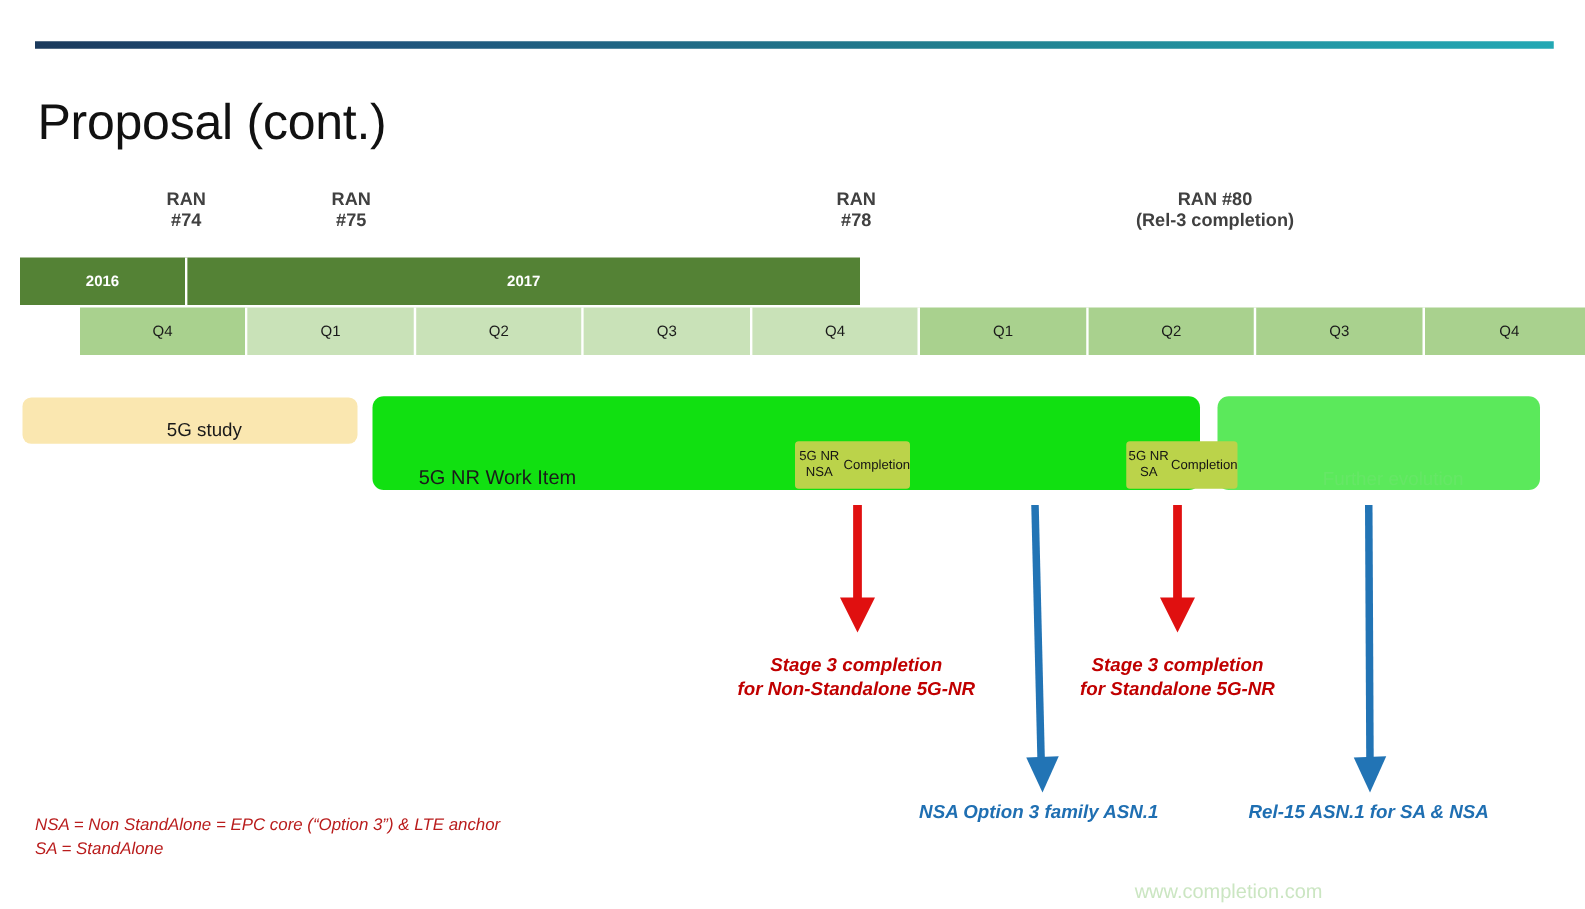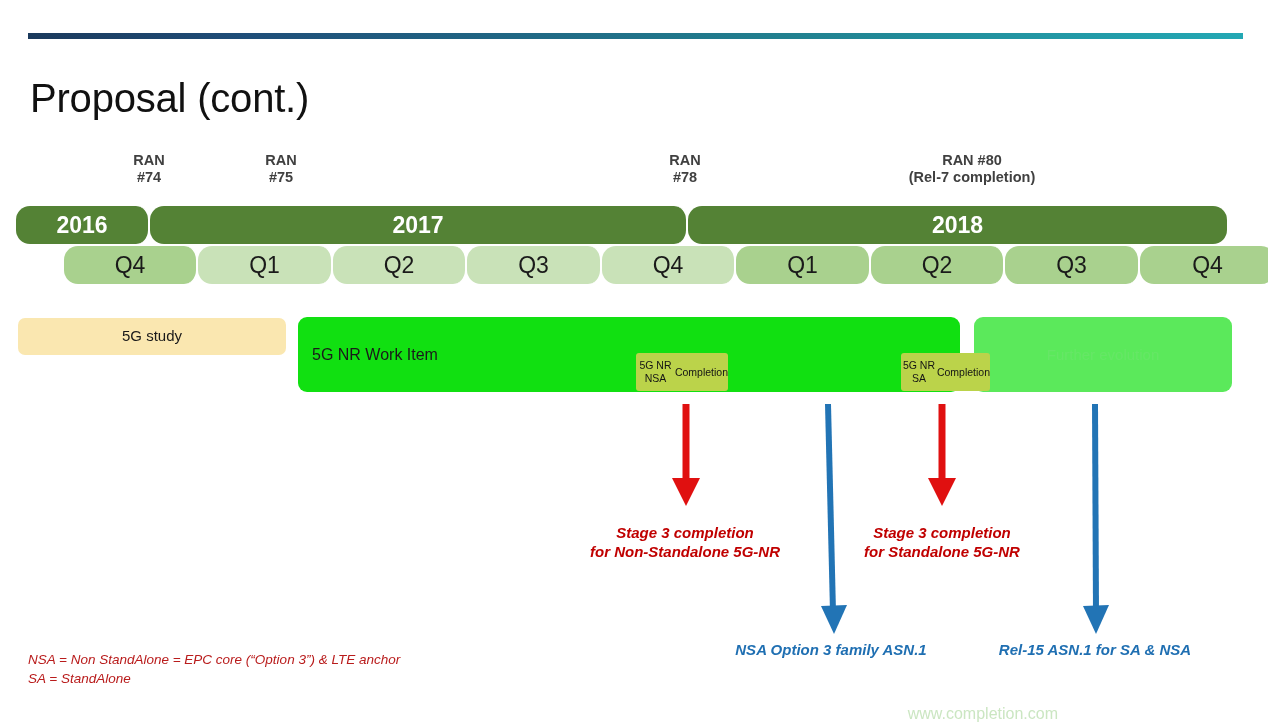--- a/index.html
+++ b/index.html
@@ -33,39 +33,39 @@
     transform:translateX(-50%);
   }
 
   
   .tl{position:absolute;left:16px;top:206px;width:1211px;}
   .tl-row{display:flex;width:100%;}
   .tl-row.years{height:38px;margin-bottom:2px;}
   .tl-row.quarters{height:38px;padding-left:48px;}
   .cell{
     display:flex;align-items:center;justify-content:center;
-    font-size:23px;box-sizing:border-box;border-radius:14px;
+    font-size:12px;box-sizing:border-box;
   }
   .year-cell{
     background:#548235;color:#ffffff;font-weight:bold;
     border-right:2px solid #ffffff;
   }
   .year-cell:last-child{border-right:none;}
   .q-cell{
     color:#1a1a1a;font-weight:400;
     border-right:2px solid #ffffff;
   }
   .q-cell:last-child{border-right:none;}
   .q-dark{background:#A9D18E;}
   .q-light{background:#C9E2B8;}
 
   
   .bar{
     position:absolute;border-radius:9px;box-sizing:border-box;
-    display:flex;align-items:center;
+    display:flex;align-items:flex-end;padding-left:23px;
   }
   .bar-study{
     background:#FAE7B0;border-radius:7px;
     justify-content:center;font-size:15px;color:#1a1a1a;
   }
   .bar-wi{
     background:#11E011;
     justify-content:flex-start;
     font-size:16px;color:#1a1a1a;
   }
@@ -131,28 +131,27 @@
   <div class="ran" style="left:281px;top:152px;">
     <div>RAN</div>
     <div>#75</div>
   </div>
   <div class="ran" style="left:685px;top:152px;">
     <div>RAN</div>
     <div>#78</div>
   </div>
   <div class="ran" style="left:972px;top:152px;">
     <div>RAN #80</div>
-    <div>(Rel-7 completion)</div>
+    <div>(Rel-3 completion)</div>
   </div>
 
   <div class="tl">
     <div class="tl-row years">
       <div class="cell year-cell" style="width:134px;">2016</div>
       <div class="cell year-cell" style="width:538px;">2017</div>
-      <div class="cell year-cell" style="width:539px;">2018</div>
     </div>
     <div class="tl-row quarters">
       <div class="cell q-cell q-dark" style="width:134px;">Q4</div>
       <div class="cell q-cell q-light" style="width:135px;">Q1</div>
       <div class="cell q-cell q-light" style="width:134px;">Q2</div>
       <div class="cell q-cell q-light" style="width:135px;">Q3</div>
       <div class="cell q-cell q-light" style="width:134px;">Q4</div>
       <div class="cell q-cell q-dark" style="width:135px;">Q1</div>
       <div class="cell q-cell q-dark" style="width:134px;">Q2</div>
       <div class="cell q-cell q-dark" style="width:135px;">Q3</div>

